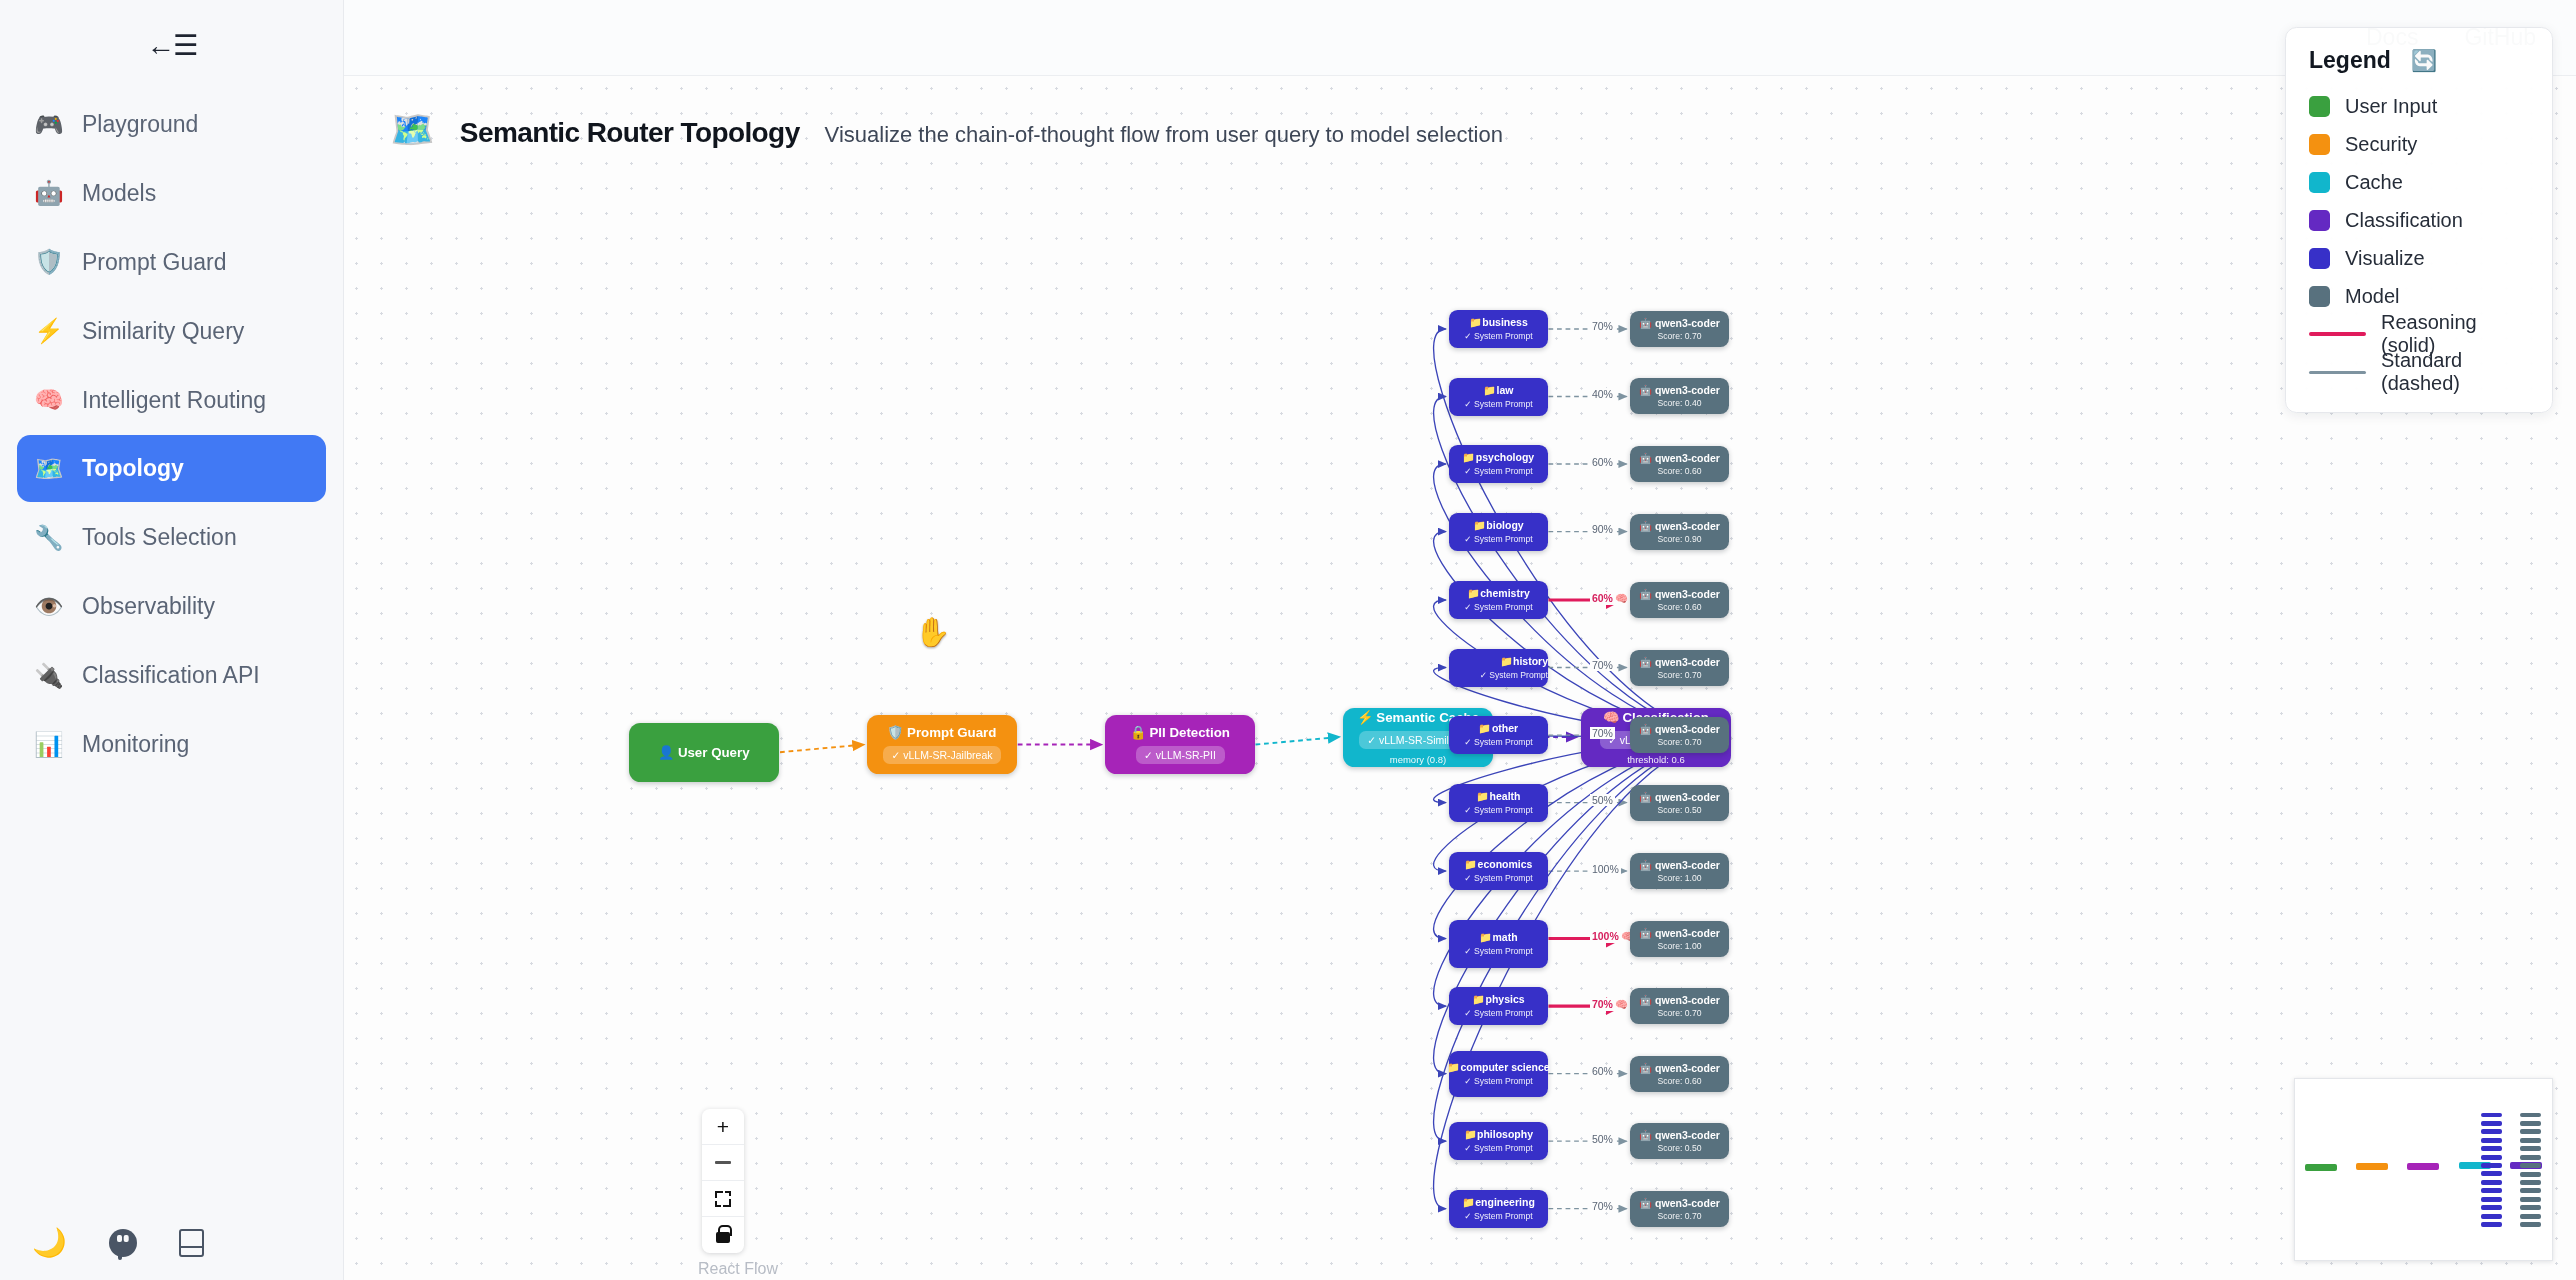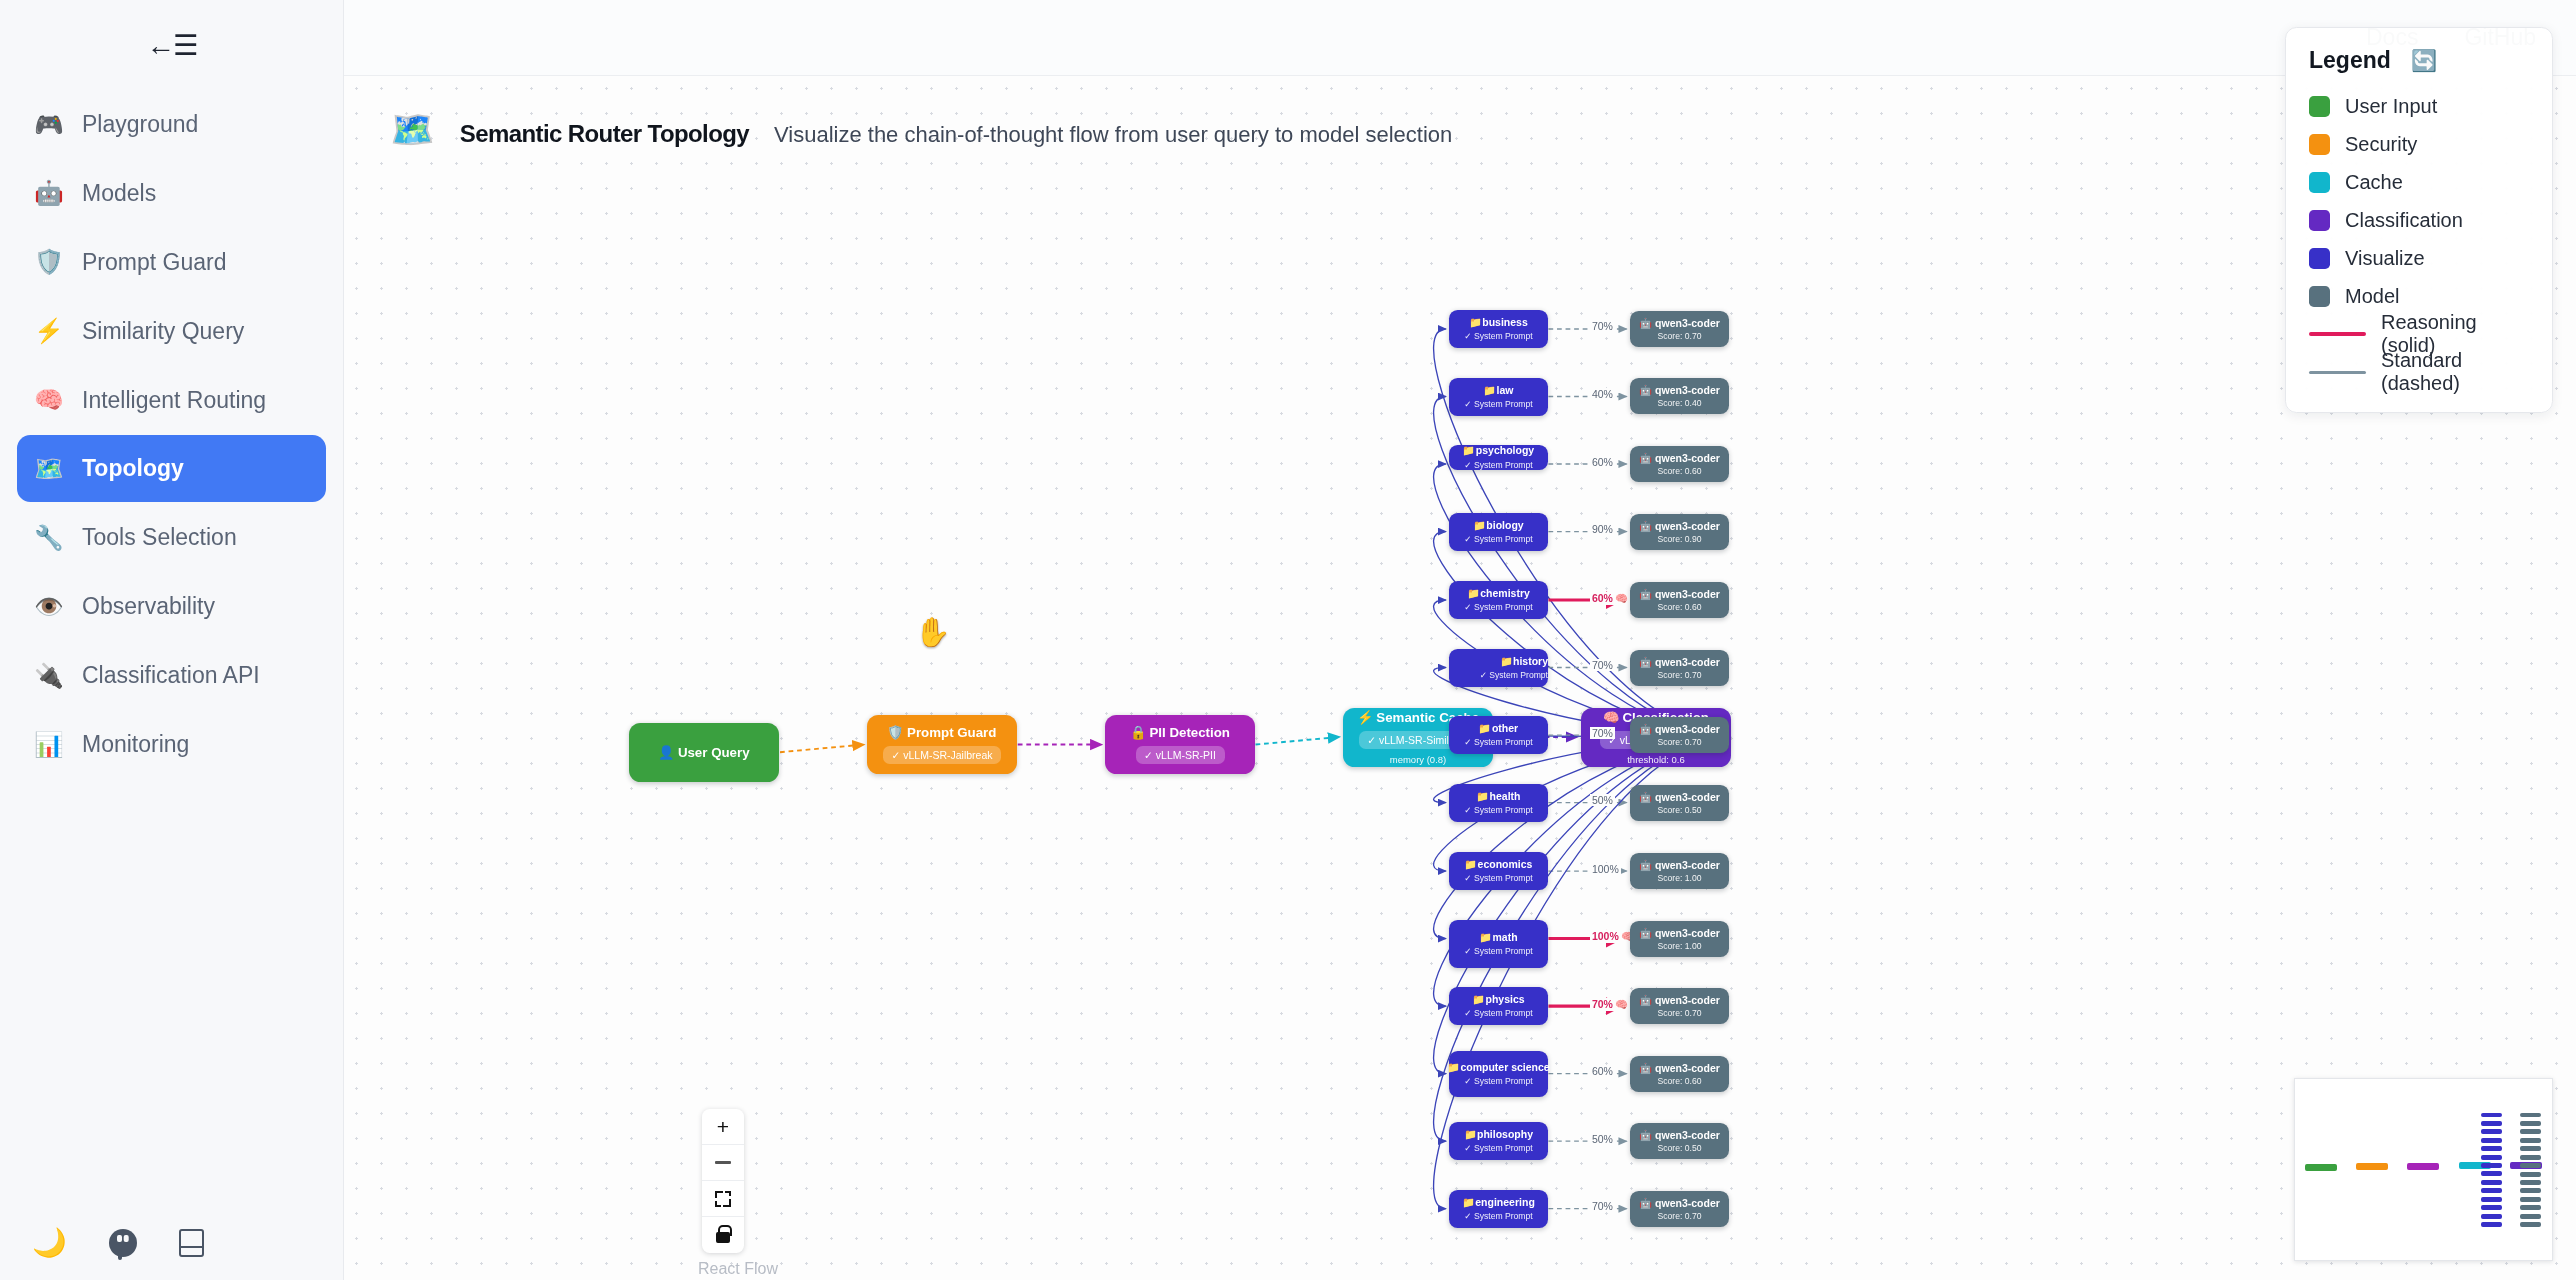--- a/index.html
+++ b/index.html
@@ -92,21 +92,21 @@
     gap: 46px; padding-right: 40px;
   }
   .topbar a { color: #4d5765; font-size: 23px; text-decoration: none; cursor: pointer; }
 
   .page-head {
     display: flex; align-items: baseline; gap: 25px;
     padding: 36px 0 0 46px;
   }
   .page-head .ph-emo { font-size: 36px; line-height: 1; }
   .page-title {
-    font-size: 24px; font-weight: 700; color: #10151d; letter-spacing: -0.6px;
+    font-size: 28px; font-weight: 700; color: #10151d; letter-spacing: -0.6px;
   }
   .page-sub { font-size: 22px; color: #3e4757; }
 
   
   .canvas {
     position: absolute; left: 0; top: 76px;
     width: 2232px; height: 1204px;
     background-color: #fdfdfd;
     background-image: radial-gradient(circle, #d7dae0 1.2px, transparent 1.3px);
     background-size: 25px 25px;
@@ -437,21 +437,21 @@
             <div class="n-meta">✓ System Prompt</div>
           </div>
           <div class="edge-label" style="left: 1246px; top: 312px;"><span>40%</span></div>
           <div class="node model" style="left: 1286px; top: 302px; background: rgb(88, 113, 126);">
             <div class="n-title">
               <span>🤖</span>
               <span>qwen3-coder</span>
             </div>
             <div class="n-meta">Score: 0.40</div>
           </div>
-          <div class="node cat" style="left: 1105px; top: 369px; height: 25px; background: rgb(55, 48, 200);">
+          <div class="node cat" style="left: 1105px; top: 369px; height: 38px; background: rgb(55, 48, 200);">
             <div class="n-title">
               <span><span>📁</span><span>psychology</span></span>
             </div>
             <div class="n-meta">✓ System Prompt</div>
           </div>
           <div class="edge-label" style="left: 1246px; top: 380px;"><span>60%</span></div>
           <div class="node model" style="left: 1286px; top: 370px; background: rgb(88, 113, 126);">
             <div class="n-title">
               <span>🤖</span>
               <span>qwen3-coder</span>

